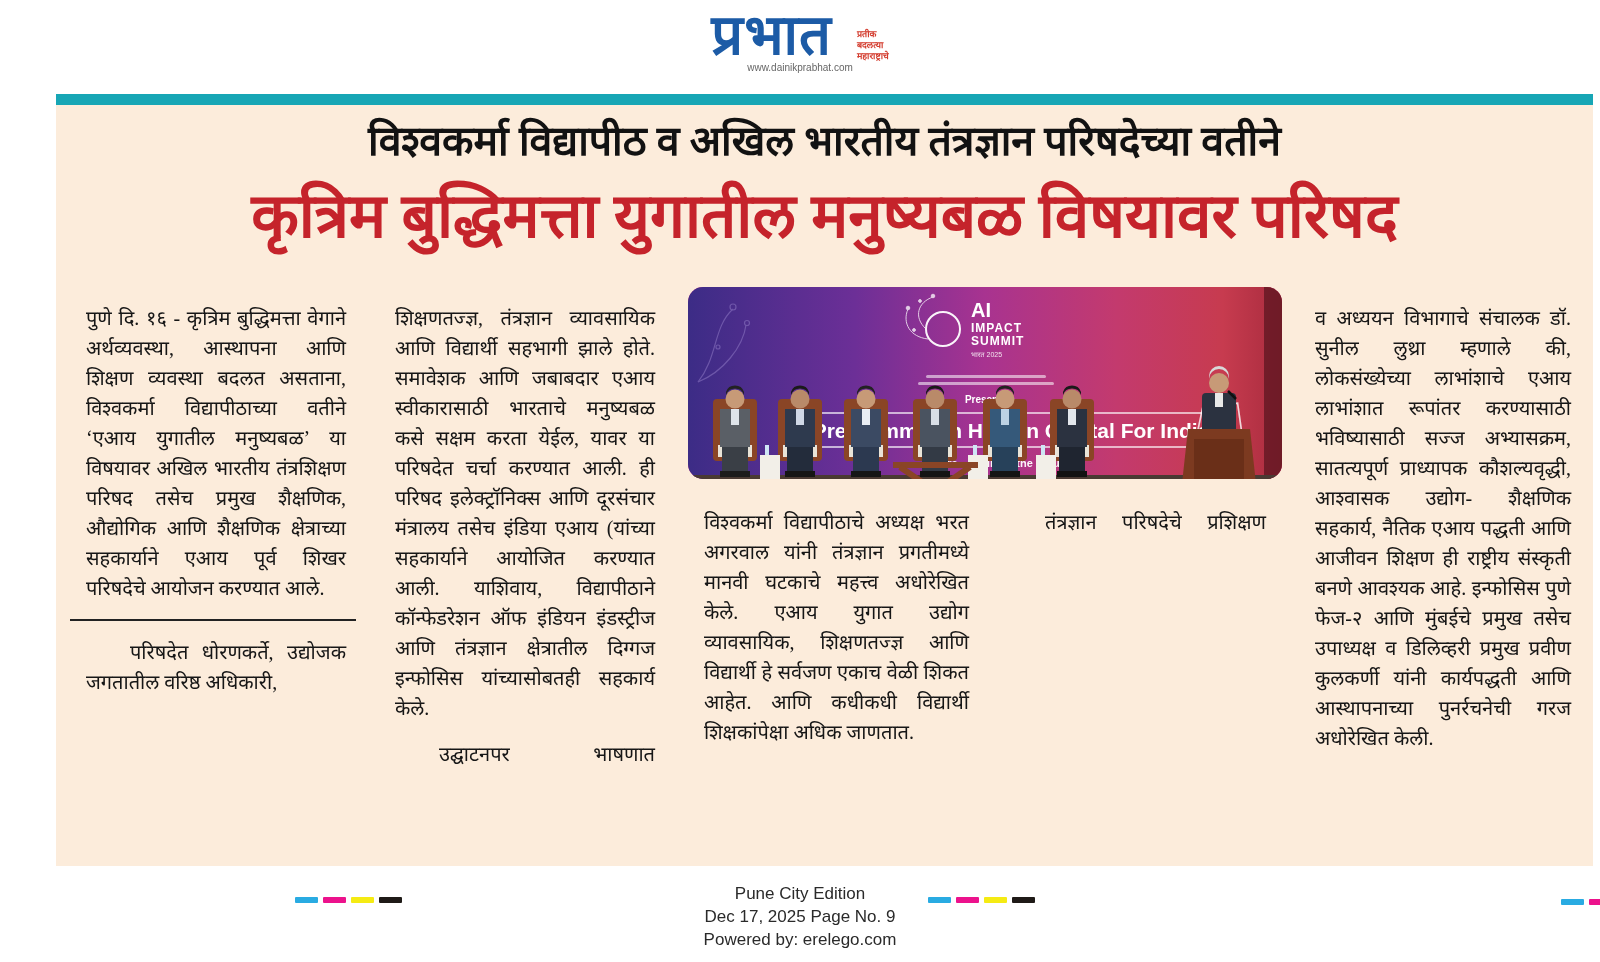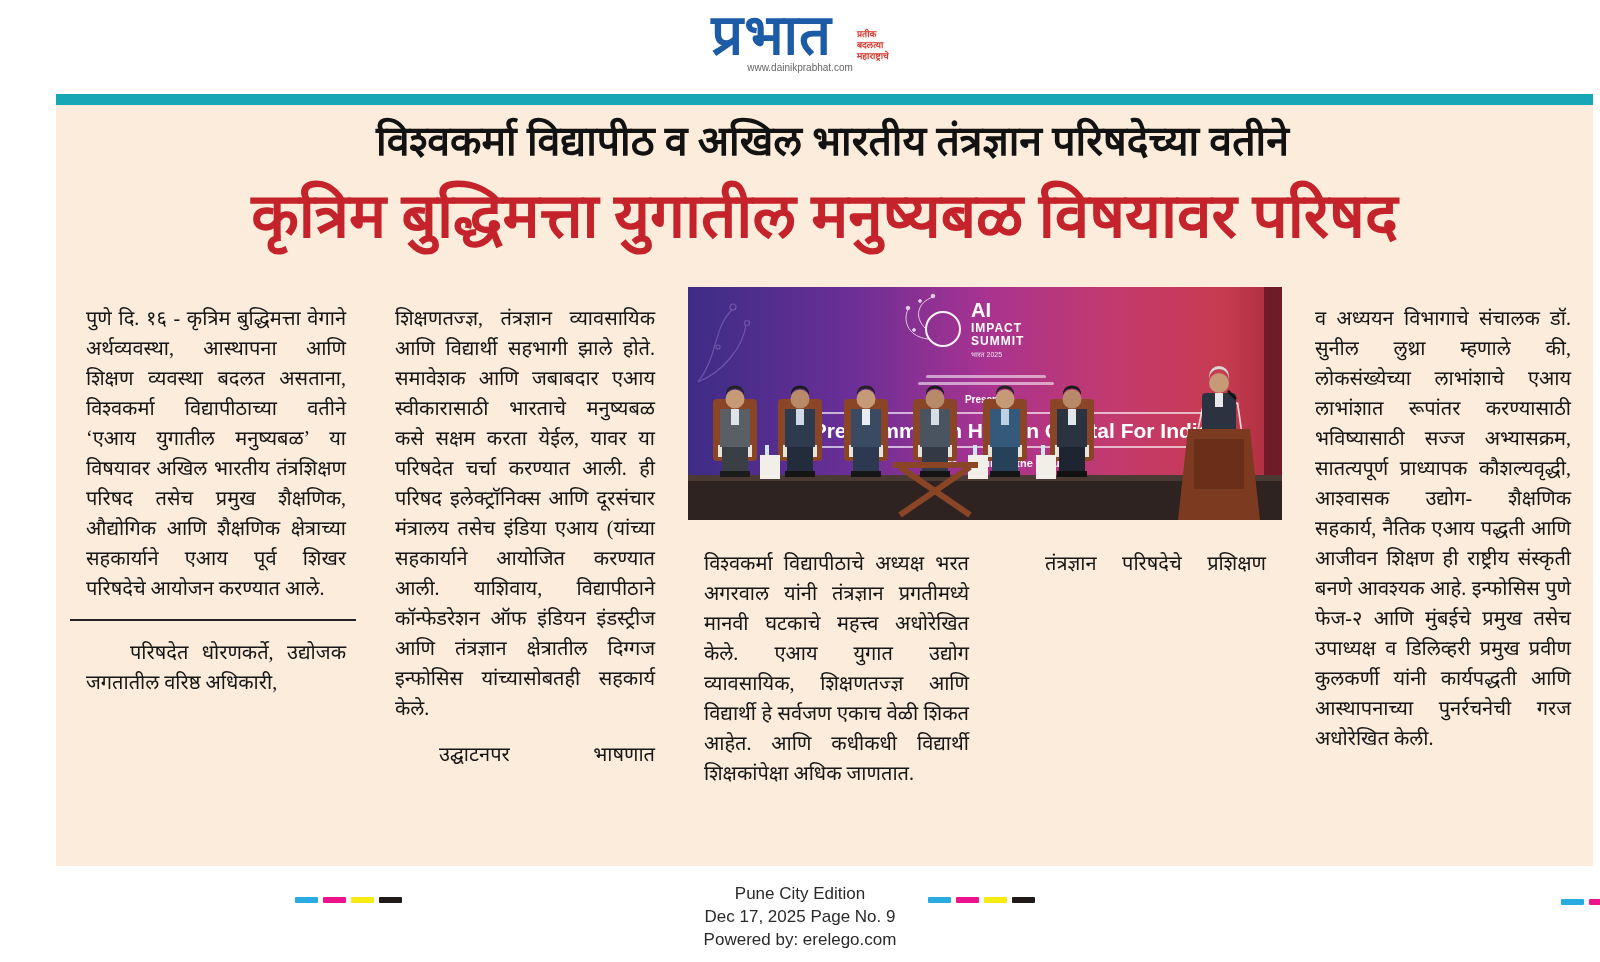--- a/index.html
+++ b/index.html
@@ -14,35 +14,35 @@
   .logo-tagline{display:flex;flex-direction:column;justify-content:flex-start;margin-top:25px;
                 font-size:9px;line-height:11px;color:#d33a2c;font-weight:700;text-align:left;}
   .logo-url{font-family:"Liberation Sans",sans-serif;font-size:10px;color:#666;margin-top:-2px;}
 
   
   .teal-bar{position:absolute;left:56px;top:94px;width:1537px;height:11px;background:#17a6b5;}
 
   
   .article{position:absolute;left:56px;top:105px;width:1537px;height:761px;background:#fcecdb;}
   .kicker{position:absolute;top:10px;left:0;width:100%;text-align:center;
-          font-size:41px;line-height:52px;font-weight:700;color:#121212;padding-left:8px;}
+          font-size:41px;line-height:52px;font-weight:700;color:#121212;}
   .headline{position:absolute;top:68px;left:0;width:100%;text-align:center;
             font-size:62px;line-height:86px;font-weight:800;color:#c5232b;}
 
   .cols{position:absolute;left:14px;top:182px;bottom:10px;right:13px;display:flex;gap:17px;}
   .col{font-size:20px;line-height:1.5;text-align:justify;overflow:hidden;}
   .col p{margin:16px;}
   .col-1,.col-2{flex:0 0 292px;width:292px;}
   .col-mid{flex:0 0 594px;width:594px;}
   .col-5{flex:0 0 288px;width:288px;}
   .indent{text-indent:2.2em;}
   .stretch{text-align:justify;-moz-text-align-last:justify;text-align-last:justify;}
   .col-rule{border:none;border-top:2px solid #222;margin:16px 0 12px 0;width:98%;}
 
-  .photo-wrap{width:594px;height:233px;overflow:hidden;background:#ec4899;}
+  .photo-wrap{width:594px;height:192px;overflow:hidden;background:#ec4899;border-radius:15px;}
   .photo-cols{display:flex;margin-top:12px;}
   .photo-cols .subcol{flex:1 1 0;}
 
   
   .footer{position:absolute;left:0;top:882px;width:100%;text-align:center;
           font-family:"Liberation Sans",sans-serif;font-size:17px;line-height:23px;color:#2a2a2a;}
 
   
   .cmyk{position:absolute;display:flex;gap:5px;}
   .cmyk span{display:block;width:23px;height:6px;border-radius:1px;}

